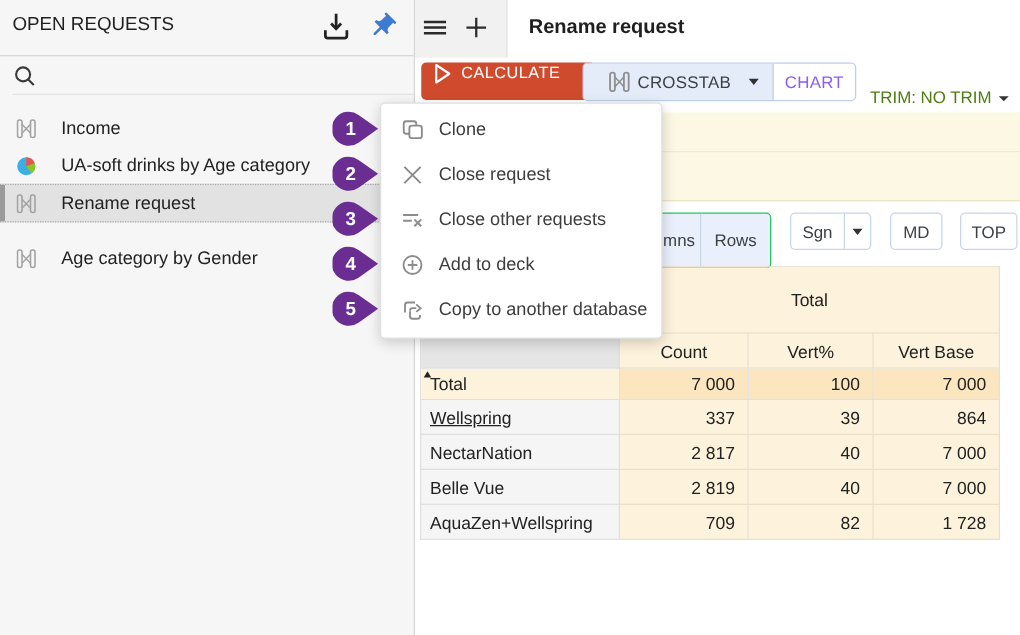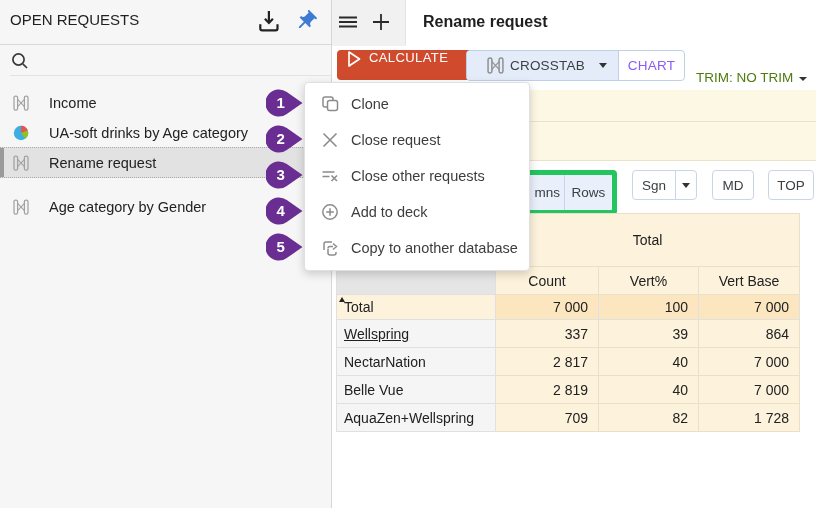--- a/index.html
+++ b/index.html
@@ -53,21 +53,21 @@
 
   
   .band { left:332px; width:484px; background:#fdf8e4; }
   #band1 { top:90px; height:32px; border-bottom:1px solid #eae3c8; }
   #band2 { top:122px; height:39px; border-bottom:1px solid #eae3c8; }
 
   
   .sbtn { top:170px; height:30px; border:1px solid #c7d5ea; border-radius:4px;
      background:#fff; display:flex; align-items:center; justify-content:center;
      font-size:13.5px; color:#3c4043; }
-  #grp2 { left:500px; top:170px; width:117px; height:45px; border:5px solid #22c55e;
+  #grp2 { left:500px; top:170px; width:117px; height:45px; border:1px solid #22c55e;
      border-radius:4px; background:#e9effb; display:flex; }
   #grp2 .s1 { width:60px; border-right:1px solid #c7d5ea; display:flex; align-items:center;
      justify-content:flex-end; padding-right:4px; font-size:13.5px; color:#3c4043; }
   #grp2 .s2 { flex:1; display:flex; align-items:center; justify-content:center;
      font-size:13.5px; color:#3c4043; }
   #btn-sgn { left:632px; width:65px; padding:0; }
   #btn-sgn .p1 { width:43px; text-align:center; border-right:1px solid #c7d5ea;
      height:100%; display:flex; align-items:center; justify-content:center; }
   #btn-sgn .p2 { flex:1; display:flex; align-items:center; justify-content:center; }
   #btn-md { left:712px; width:42px; }

